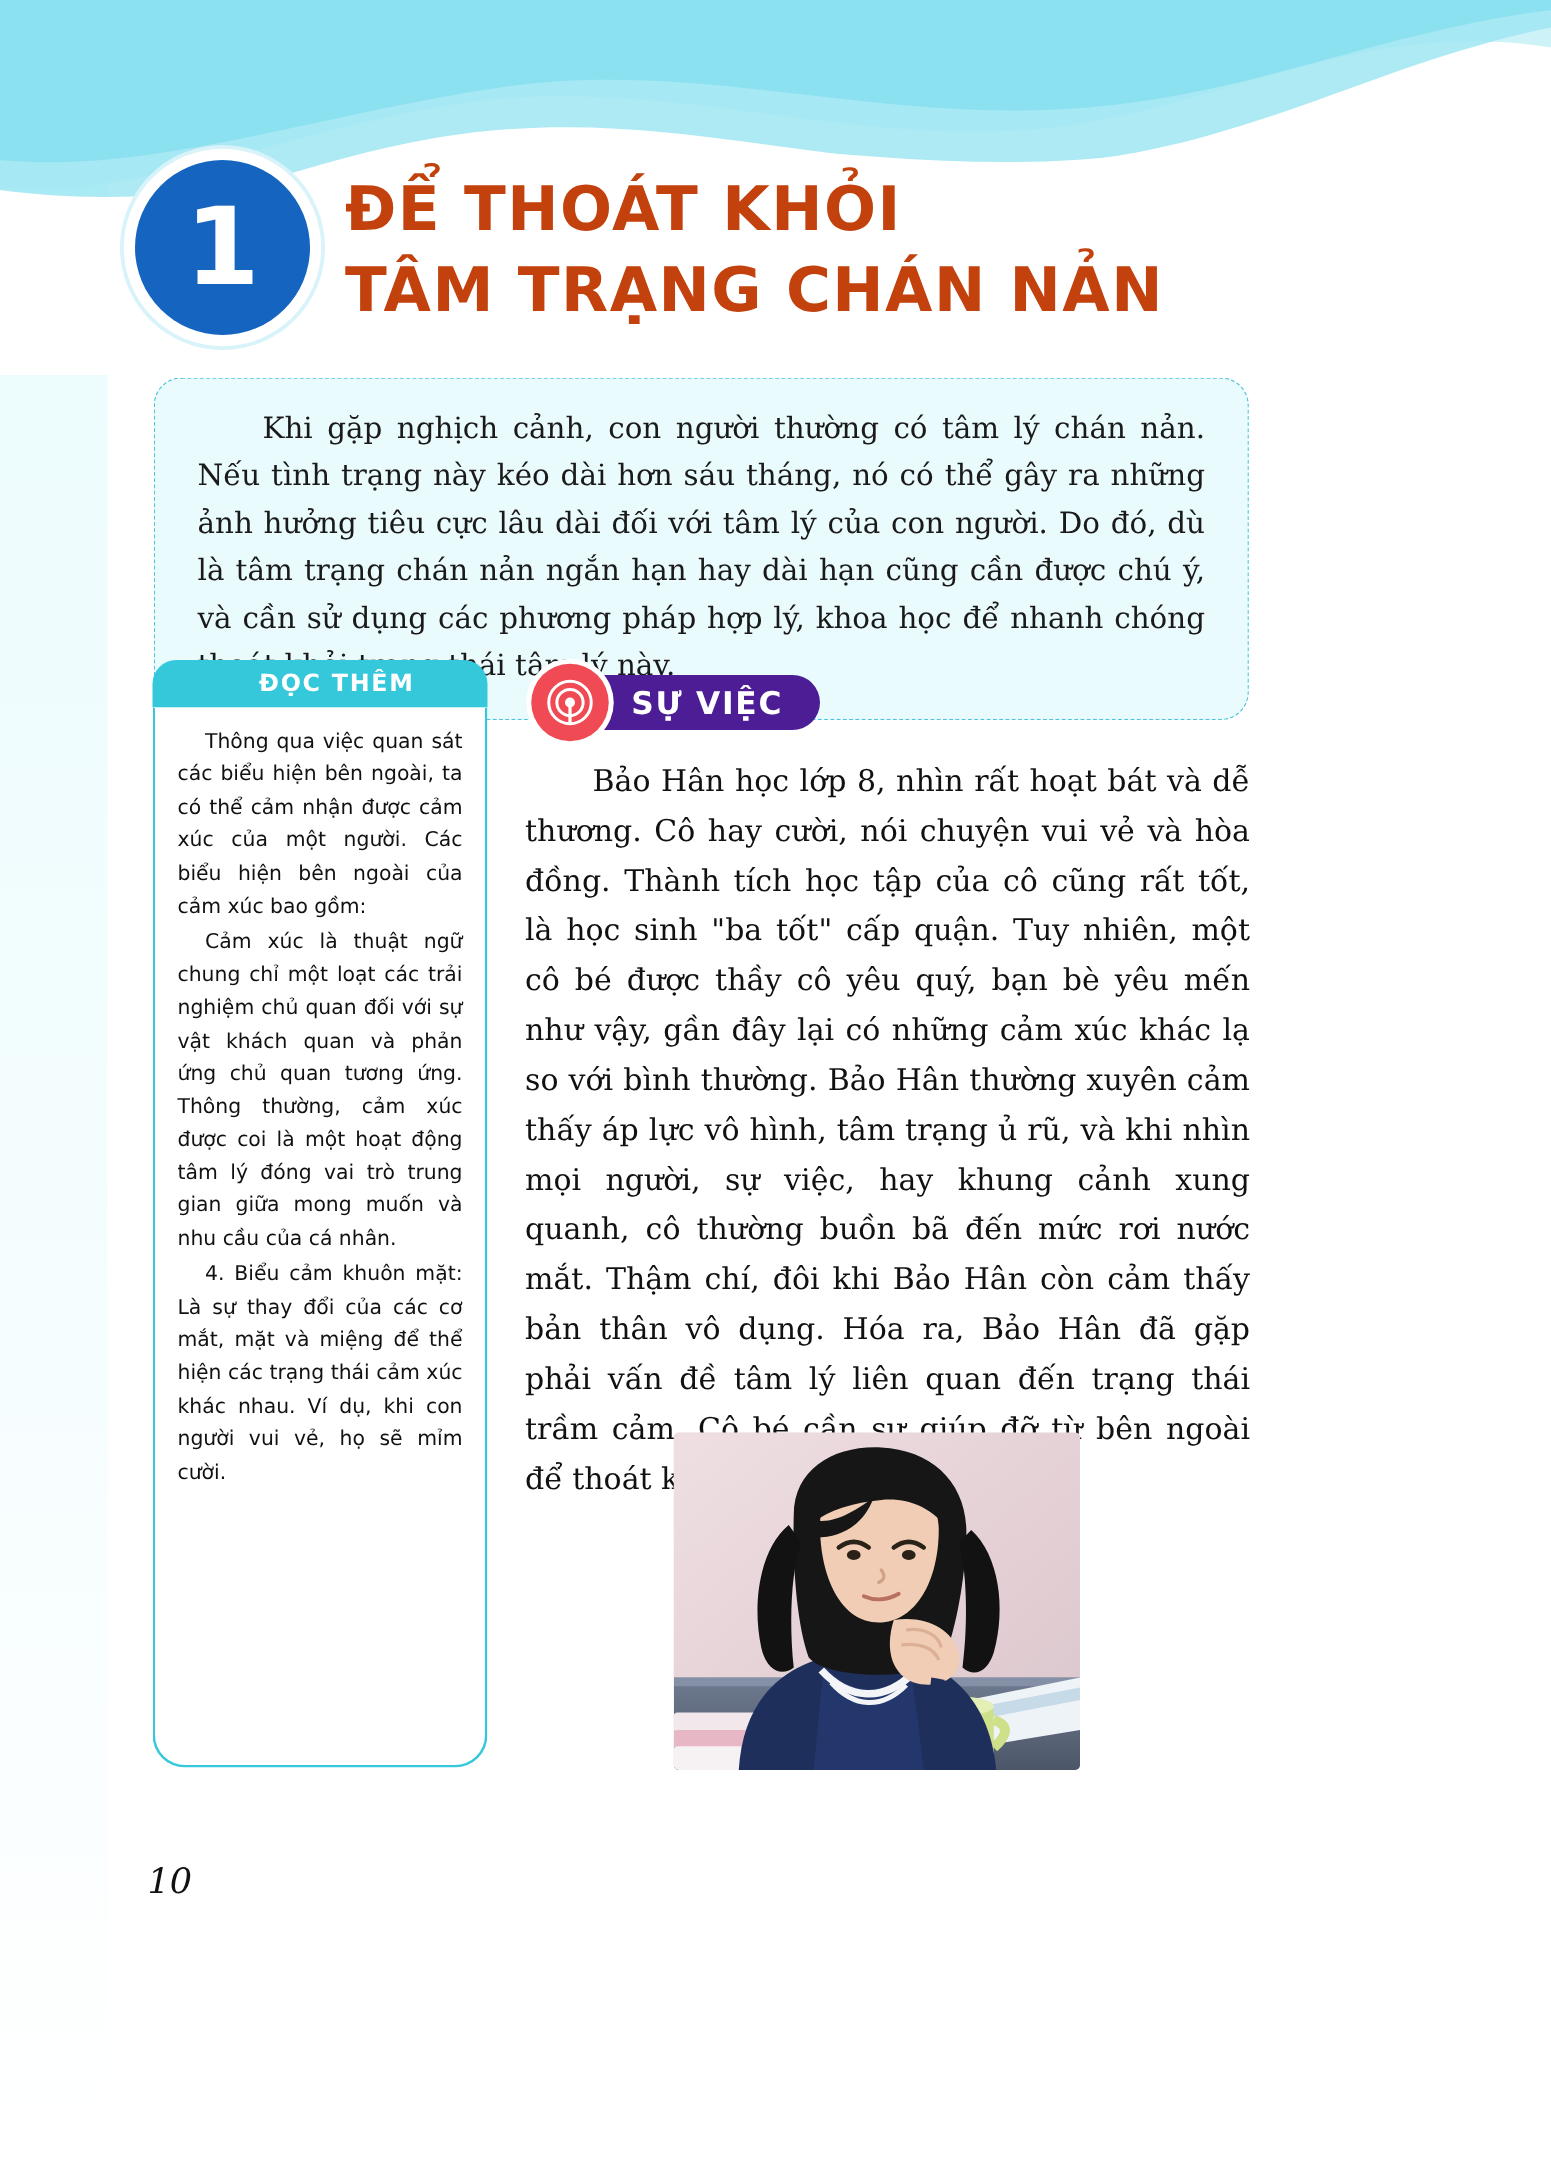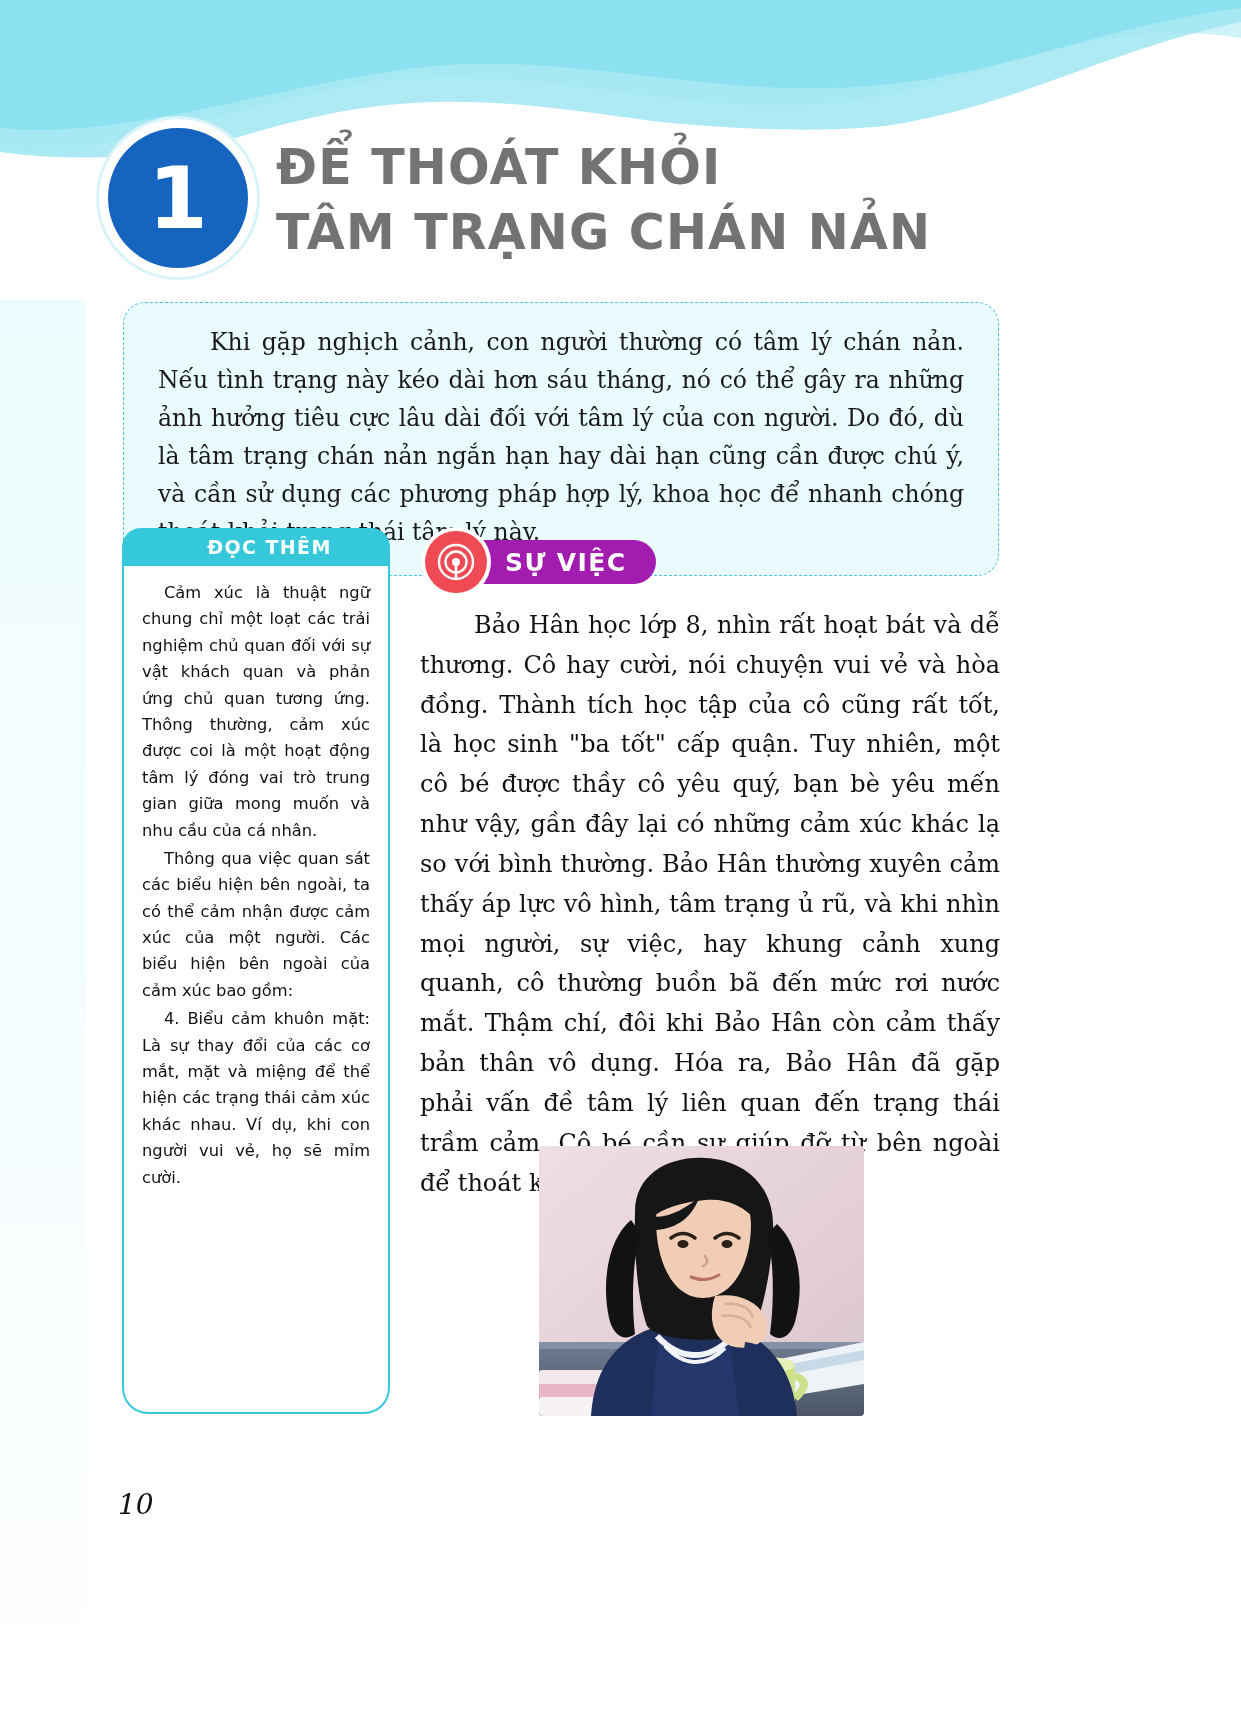--- a/index.html
+++ b/index.html
@@ -27,21 +27,21 @@
   .chapter-num{
     width:140px;height:140px;border-radius:50%;
     background:#1565c0;color:#fff;
     display:flex;align-items:center;justify-content:center;
     font-size:86px;font-weight:bold;
     box-shadow:0 0 0 9px #ffffff, 0 0 0 12px #d8f3f9;
     font-family:"DejaVu Sans", sans-serif;
   }
   .chapter-title{
     margin-left:28px;margin-top:8px;
-    color:#737373;
+    color:#c2410c;
     font-size:49px;
     font-weight:bold;
     letter-spacing:1.2px;
     line-height:1.32;
     font-family:"DejaVu Sans", sans-serif;
     white-space:pre-line;
   }
 
   
   .intro-box{
@@ -106,21 +106,21 @@
   .fact-circle{
     width:62px;height:62px;border-radius:50%;
     background:#f04b54;
     display:flex;align-items:center;justify-content:center;
     position:relative;z-index:2;
     box-shadow:0 0 0 4px #ffffff;
   }
   .fact-pill{
     height:44px;margin-left:-26px;
     padding:0 30px 0 44px;
-    background:#a21caf;
+    background:#4c1d95;
     border-radius:22px;
     color:#ffffff;
     font-size:25px;font-weight:bold;letter-spacing:1.4px;
     display:flex;align-items:center;
     z-index:1;
   }
 
   
   .article{
     position:absolute;left:420px;top:606px;width:580px;
@@ -177,22 +177,22 @@
 TÂM TRẠNG CHÁN NẢN</div>
 </div>
 
 <div class="intro-box">
   <p class="intro-text">Khi gặp nghịch cảnh, con người thường có tâm lý chán nản. Nếu tình trạng này kéo dài hơn sáu tháng, nó có thể gây ra những ảnh hưởng tiêu cực lâu dài đối với tâm lý của con người. Do đó, dù là tâm trạng chán nản ngắn hạn hay dài hạn cũng cần được chú ý, và cần sử dụng các phương pháp hợp lý, khoa học để nhanh chóng thoát khỏi trạng thái tâm lý này.</p>
 </div>
 
 <aside class="sidebar">
   <div class="sidebar-header">ĐỌC THÊM</div>
   <div class="sidebar-body">
+    <p>Thông qua việc quan sát các biểu hiện bên ngoài, ta có thể cảm nhận được cảm xúc của một người. Các biểu hiện bên ngoài của cảm xúc bao gồm:</p>
     <p>Cảm xúc là thuật ngữ chung chỉ một loạt các trải nghiệm chủ quan đối với sự vật khách quan và phản ứng chủ quan tương ứng. Thông thường, cảm xúc được coi là một hoạt động tâm lý đóng vai trò trung gian giữa mong muốn và nhu cầu của cá nhân.</p>
-    <p>Thông qua việc quan sát các biểu hiện bên ngoài, ta có thể cảm nhận được cảm xúc của một người. Các biểu hiện bên ngoài của cảm xúc bao gồm:</p>
     <p>4. Biểu cảm khuôn mặt: Là sự thay đổi của các cơ mắt, mặt và miệng để thể hiện các trạng thái cảm xúc khác nhau. Ví dụ, khi con người vui vẻ, họ sẽ mỉm cười.</p>
   </div>
 </aside>
 
 <div class="fact-badge">
   <div class="fact-circle">
     <svg width="40" height="40" viewBox="0 0 40 40" xmlns="http://www.w3.org/2000/svg">
       <circle cx="20" cy="20" r="17" fill="none" stroke="#ffffff" stroke-width="2.4"></circle>
       <circle cx="20" cy="20" r="10.5" fill="none" stroke="#ffffff" stroke-width="2.4"></circle>
       <circle cx="20" cy="20" r="4" fill="#ffffff"></circle>

